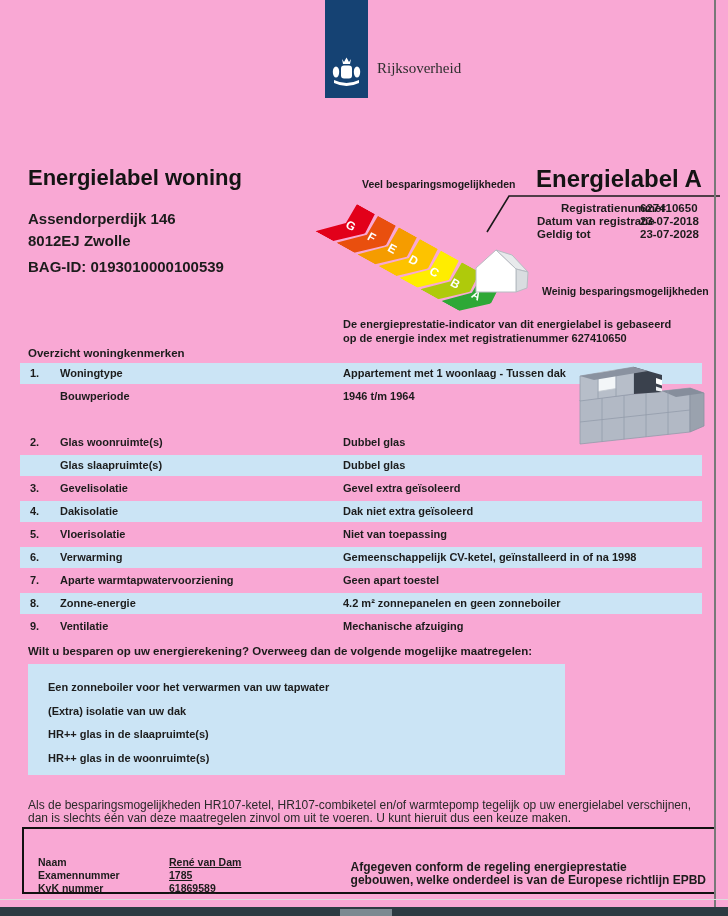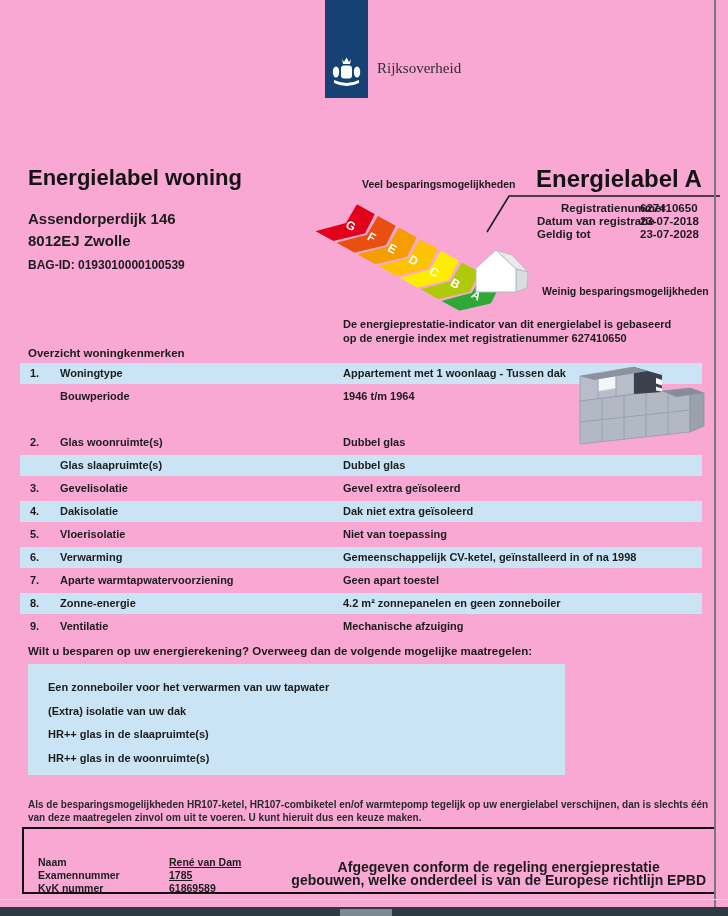--- a/index.html
+++ b/index.html
@@ -8,21 +8,21 @@
   .abs{position:absolute;}
 
   
   .banner{left:325px;top:0;width:43px;height:98px;background:#154273;}
   .logo-text{left:377px;top:60px;font-family:"Liberation Serif",serif;font-size:15px;color:#2e2e2e;}
 
   
   .h1{left:28px;top:165px;font-size:22px;font-weight:700;color:#141414;}
   .addr1{left:28px;top:210px;font-size:15px;font-weight:700;}
   .addr2{left:28px;top:232px;font-size:15px;font-weight:700;}
-  .bagid{left:28px;top:258px;font-size:12px;font-weight:700;}
+  .bagid{left:28px;top:258px;font-size:15px;font-weight:700;}
 
   
   .veel{left:362px;top:178px;font-size:10.5px;font-weight:700;}
   .weinig{left:542px;top:285px;font-size:10.5px;font-weight:700;}
   .lbl-title{left:536px;top:165px;font-size:24px;font-weight:700;color:#141414;}
   .reg-row{left:537px;font-size:11.5px;font-weight:700;height:13px;}
   .reg-row .v{position:absolute;left:103px;top:0;white-space:nowrap;}
   .note{left:343px;top:317px;width:334px;font-size:11px;font-weight:600;line-height:14px;}
 
   
@@ -40,29 +40,29 @@
   .trow .num{position:absolute;left:10px;}
   .trow .lab{position:absolute;left:40px;}
   .trow .val{position:absolute;left:323px;white-space:nowrap;}
 
   
   .sav-head{left:28px;top:645px;font-size:11.5px;font-weight:700;}
   .sav-box{left:28px;top:664px;width:537px;height:111px;background:#cbe4f5;
            padding:17px 0 0 20px;box-sizing:border-box;}
   .sav-item{font-size:11px;font-weight:600;line-height:12px;margin-bottom:11.5px;}
 
-  .footnote{left:28px;top:799px;width:686px;font-size:10px;font-weight:700;line-height:12.5px;color:#2a2a2a;}
+  .footnote{left:28px;top:799px;width:686px;font-size:12px;font-weight:400;line-height:12.5px;color:#2a2a2a;}
 
   
   .app-box{left:22px;top:827px;width:694px;height:67px;border:2px solid #111;box-sizing:border-box;}
   .app-head{position:absolute;left:0;top:0;width:100%;height:20px;border-bottom:2px solid #111;
             box-sizing:border-box;font-size:12.5px;font-weight:700;padding-left:12px;line-height:18px;}
   .app-row{position:absolute;left:14px;font-size:10.5px;font-weight:600;height:12px;}
   .app-row .v{position:absolute;left:131px;top:0;white-space:nowrap;text-decoration:underline;}
-  .conform{position:absolute;right:8px;bottom:6px;text-align:center;font-size:14px;font-weight:600;line-height:12.5px;}
+  .conform{position:absolute;right:8px;bottom:6px;text-align:left;font-size:12px;font-weight:600;line-height:12.5px;}
 
   
   .right-border{left:714px;top:0;width:2px;height:907px;background:#787878;}
   .sep-line{left:0;top:899px;width:728px;height:1px;background:#dcdcdc;}
   .bottom-bar{left:0;top:907px;width:728px;height:9px;background:#2c3b42;}
   .bar-thumb{left:340px;top:909px;width:52px;height:7px;background:#7b8a91;}
 </style>
 </head>
 <body>
 

